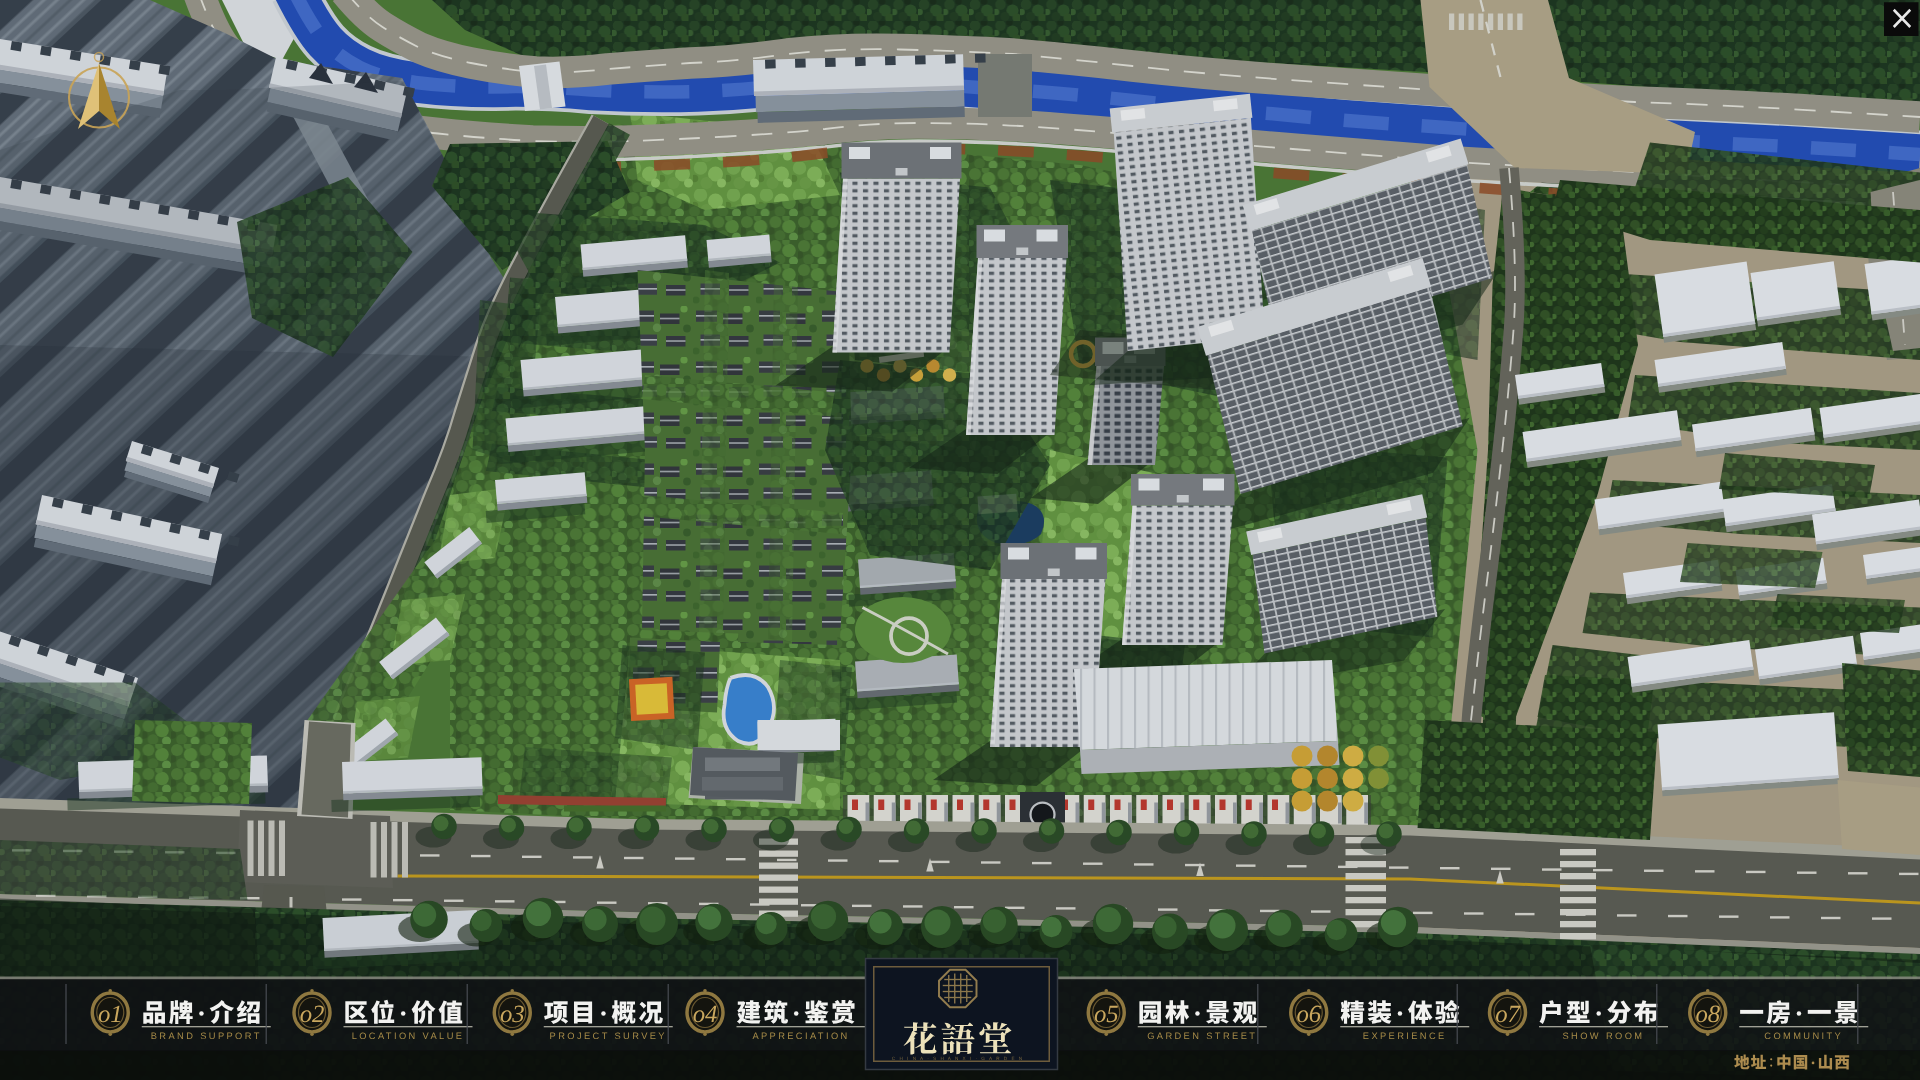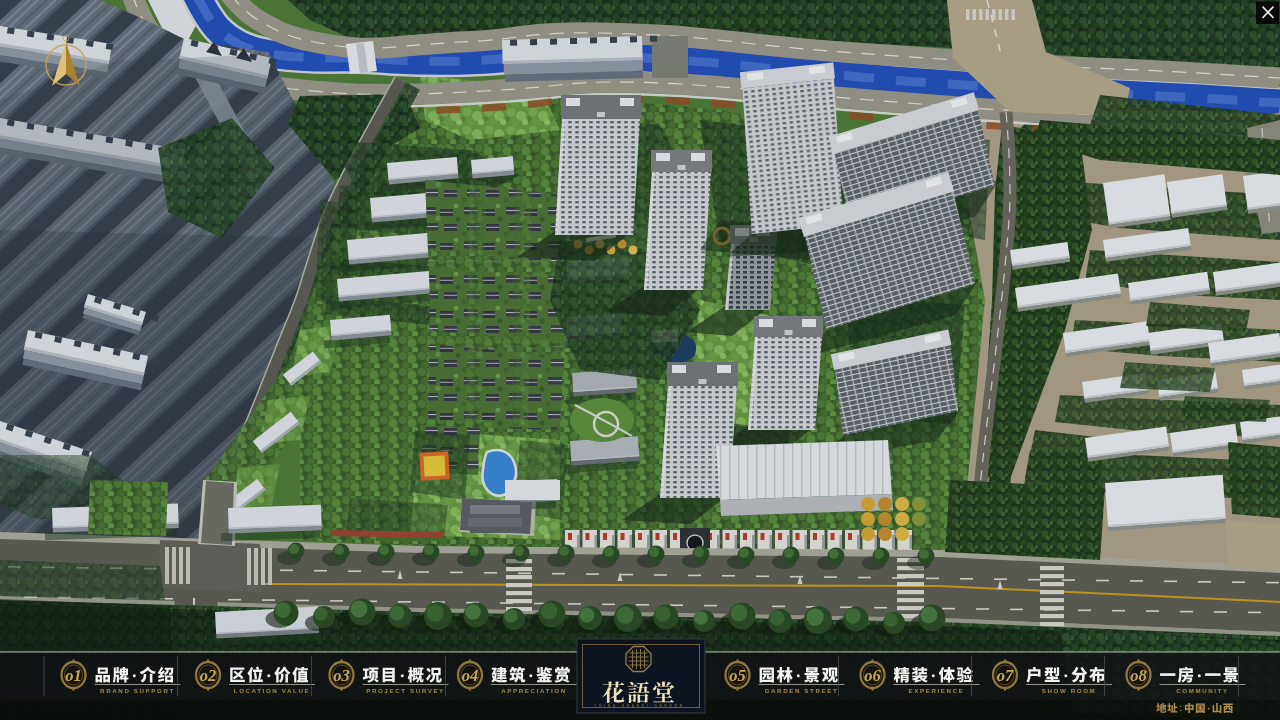--- a/index.html
+++ b/index.html
@@ -1,14 +1,14 @@
 <!DOCTYPE html>
 <html><head><meta charset="utf-8"><title>花語堂</title>
 <style>html,body{margin:0;padding:0;background:#000;}
-#stage{position:relative;width:1280px;height:720px;overflow:hidden;font-family:"Liberation Sans", sans-serif;font-weight:bold;}</style>
+#stage{position:relative;width:1280px;height:720px;overflow:hidden;font-family:"Liberation Sans", sans-serif;}</style>
 </head><body>
 <div id="stage">
 <svg width="1280" height="720" viewBox="0 0 1280 720">
 <defs>
 <pattern id="tdark" width="17" height="14" patternUnits="userSpaceOnUse">
  <rect width="17" height="14" fill="#1e3822"></rect>
  <circle cx="4" cy="3" r="3.5" fill="#284828"></circle>
           <circle cx="12" cy="7" r="4" fill="#2e522c"></circle>
  <circle cx="7" cy="11" r="3" fill="#233f24"></circle>
           <circle cx="15" cy="12" r="3" fill="#305229"></circle>

